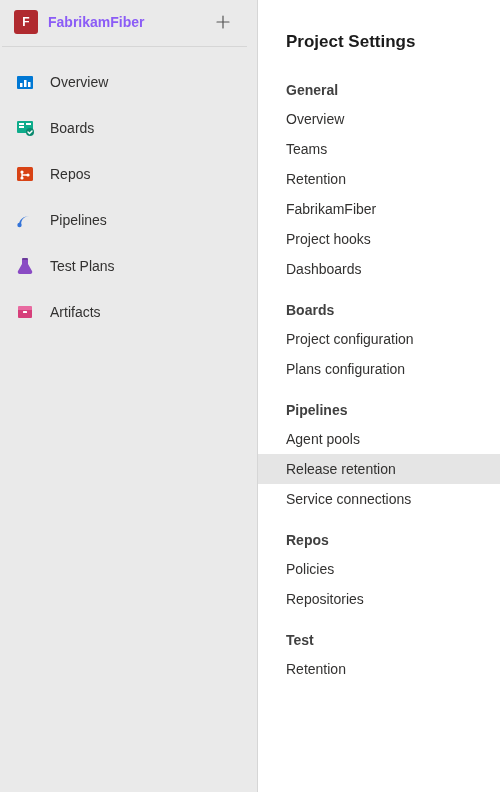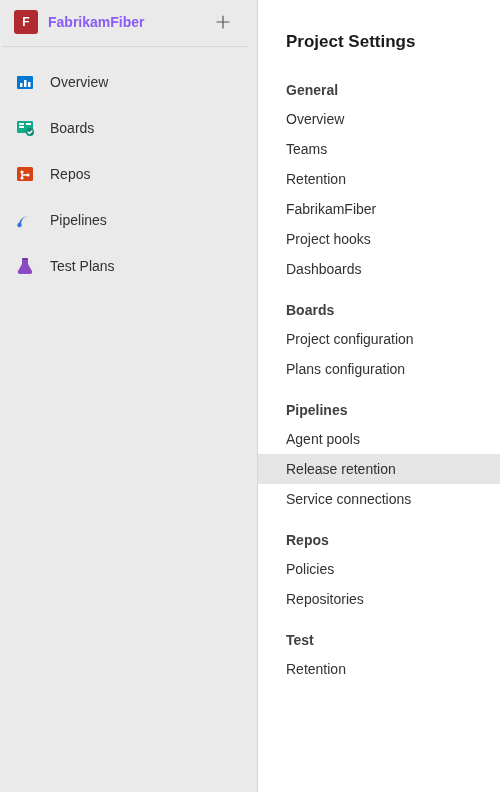--- a/index.html
+++ b/index.html
@@ -158,20 +158,30 @@
     </li>
     <li class="nav-item">
       <span class="nav-icon">
         <svg width="20" height="20" viewBox="0 0 20 20">
             <path d="M7 3h6v5l4 7a2 2 0 0 1-1.8 3H4.8A2 2 0 0 1 3 15l4-7V3z" fill="#8a4bc4"></path>
             <rect x="7" y="2" width="6" height="2" rx="1" fill="#6b3a9b"></rect>
           </svg>
       </span>
       <span>Test Plans</span>
     </li>
+    <li class="nav-item">
+      <span class="nav-icon">
+        <svg width="20" height="20" viewBox="0 0 20 20">
+            <rect x="3" y="7" width="14" height="9" rx="1" fill="#d63f7a"></rect>
+            <rect x="3" y="4" width="14" height="4" rx="1" fill="#e86aa0"></rect>
+            <rect x="8" y="9" width="4" height="2" fill="#fff" rx="0.5"></rect>
+          </svg>
+      </span>
+      <span>Artifacts</span>
+    </li>
   </ul>
 </div>
 
 <div class="panel">
   <div class="panel-title">Project Settings</div>
   <div id="sections-root">
       <div class="section-heading">General</div>
       <div class="settings-item">Overview</div>
       <div class="settings-item">Teams</div>
       <div class="settings-item">Retention</div>

